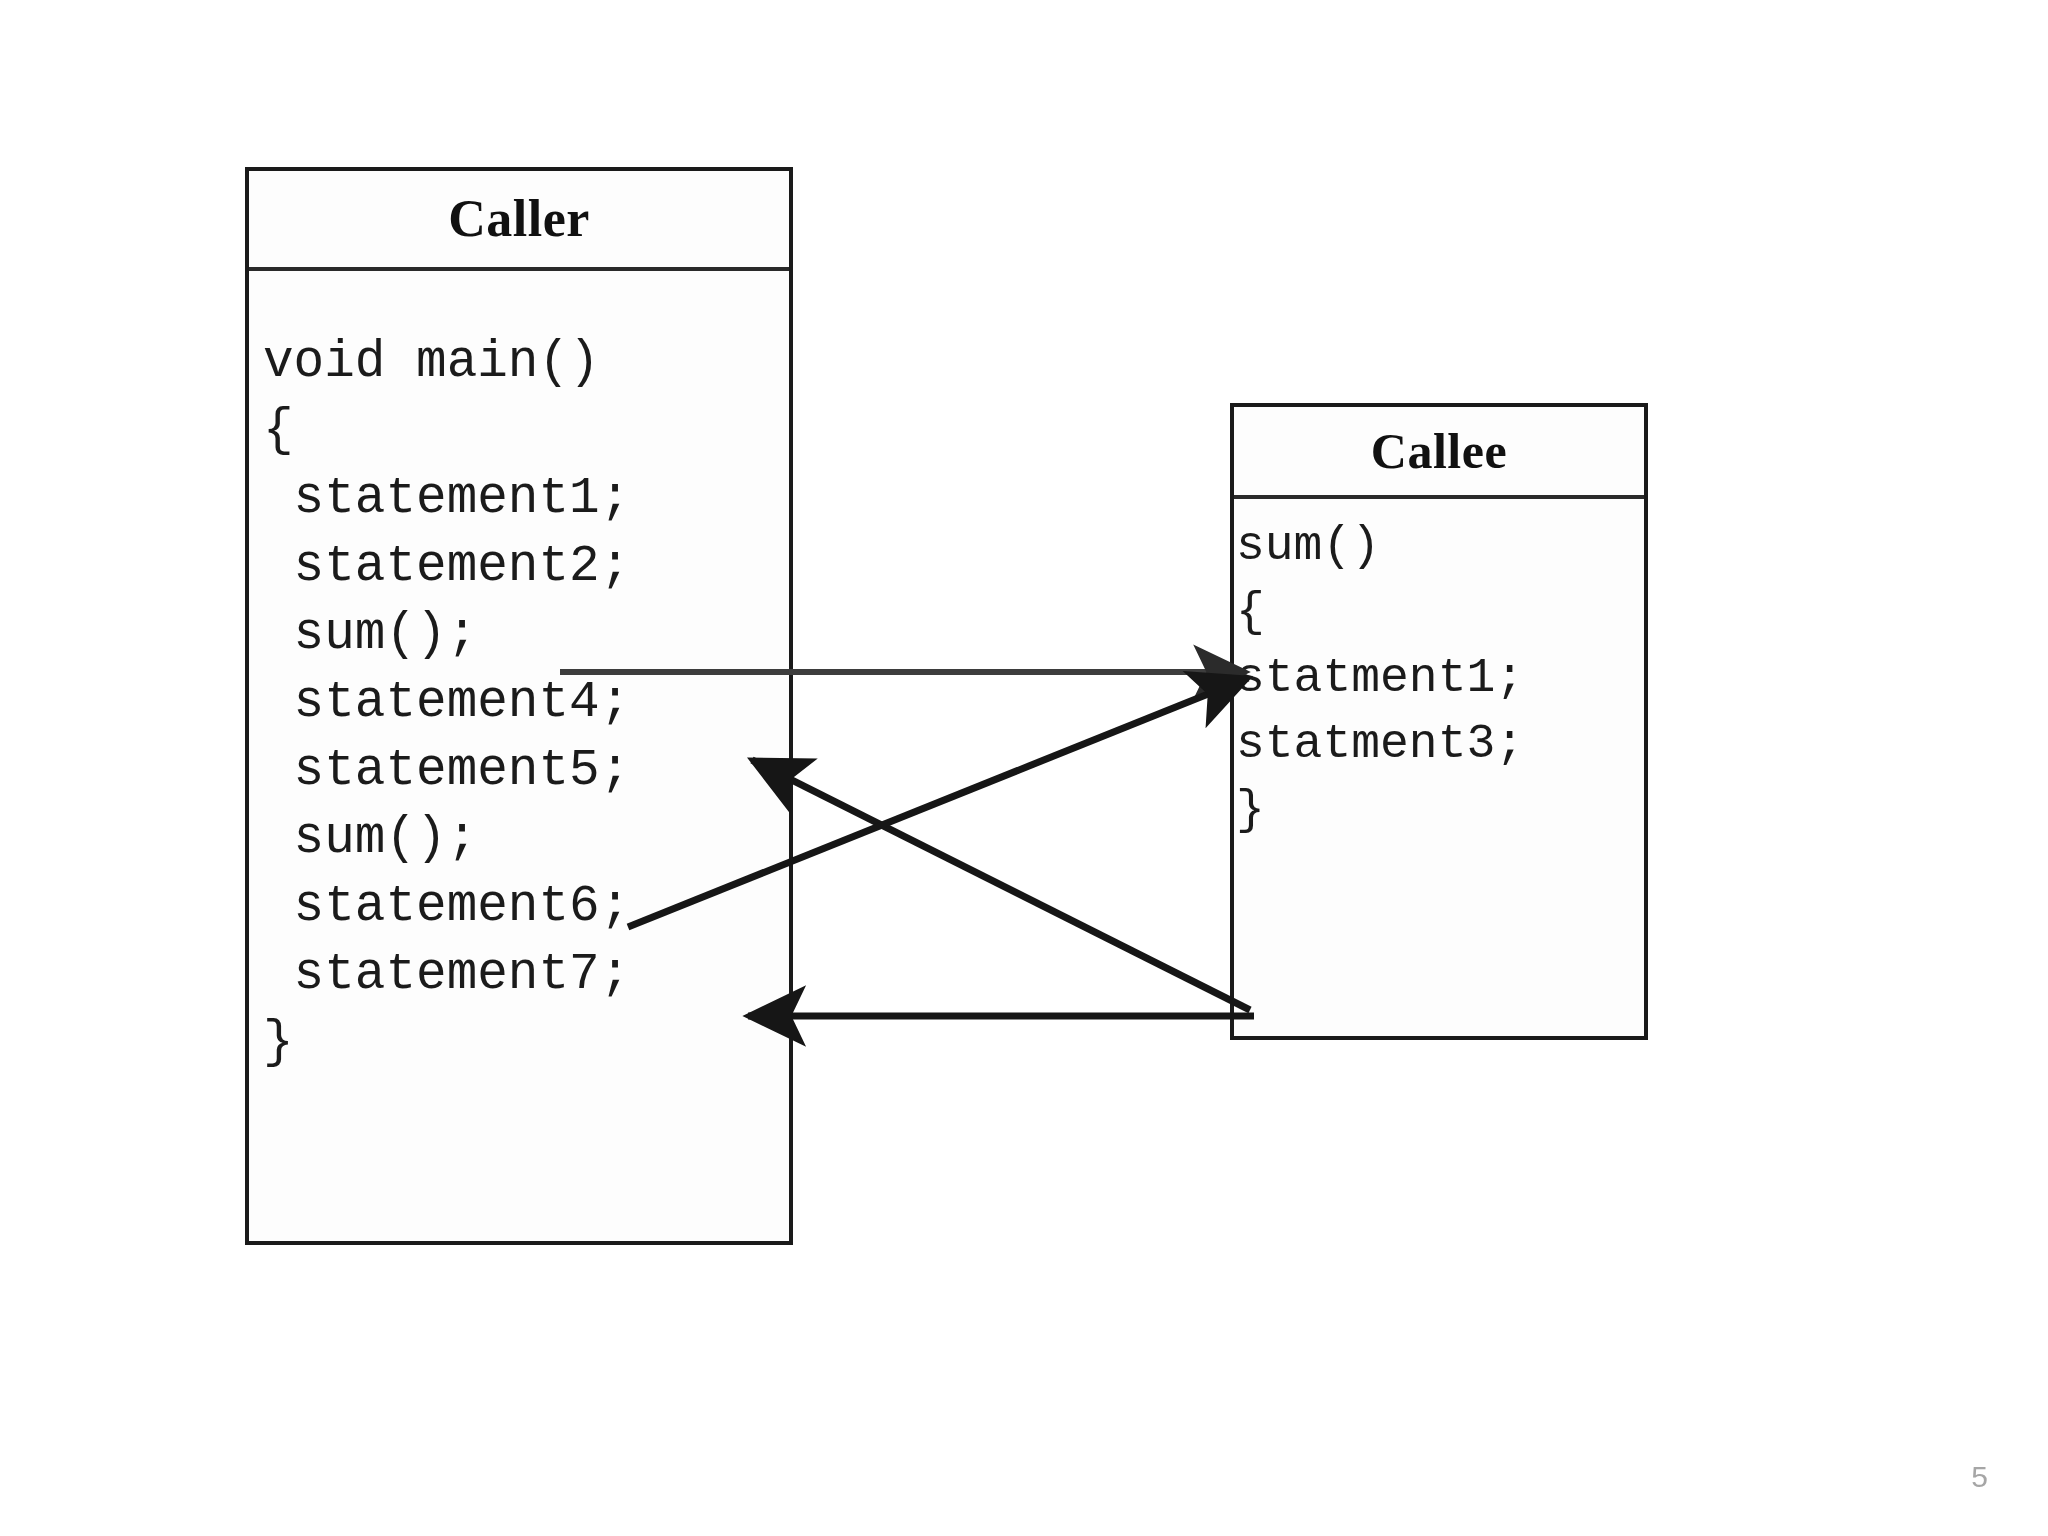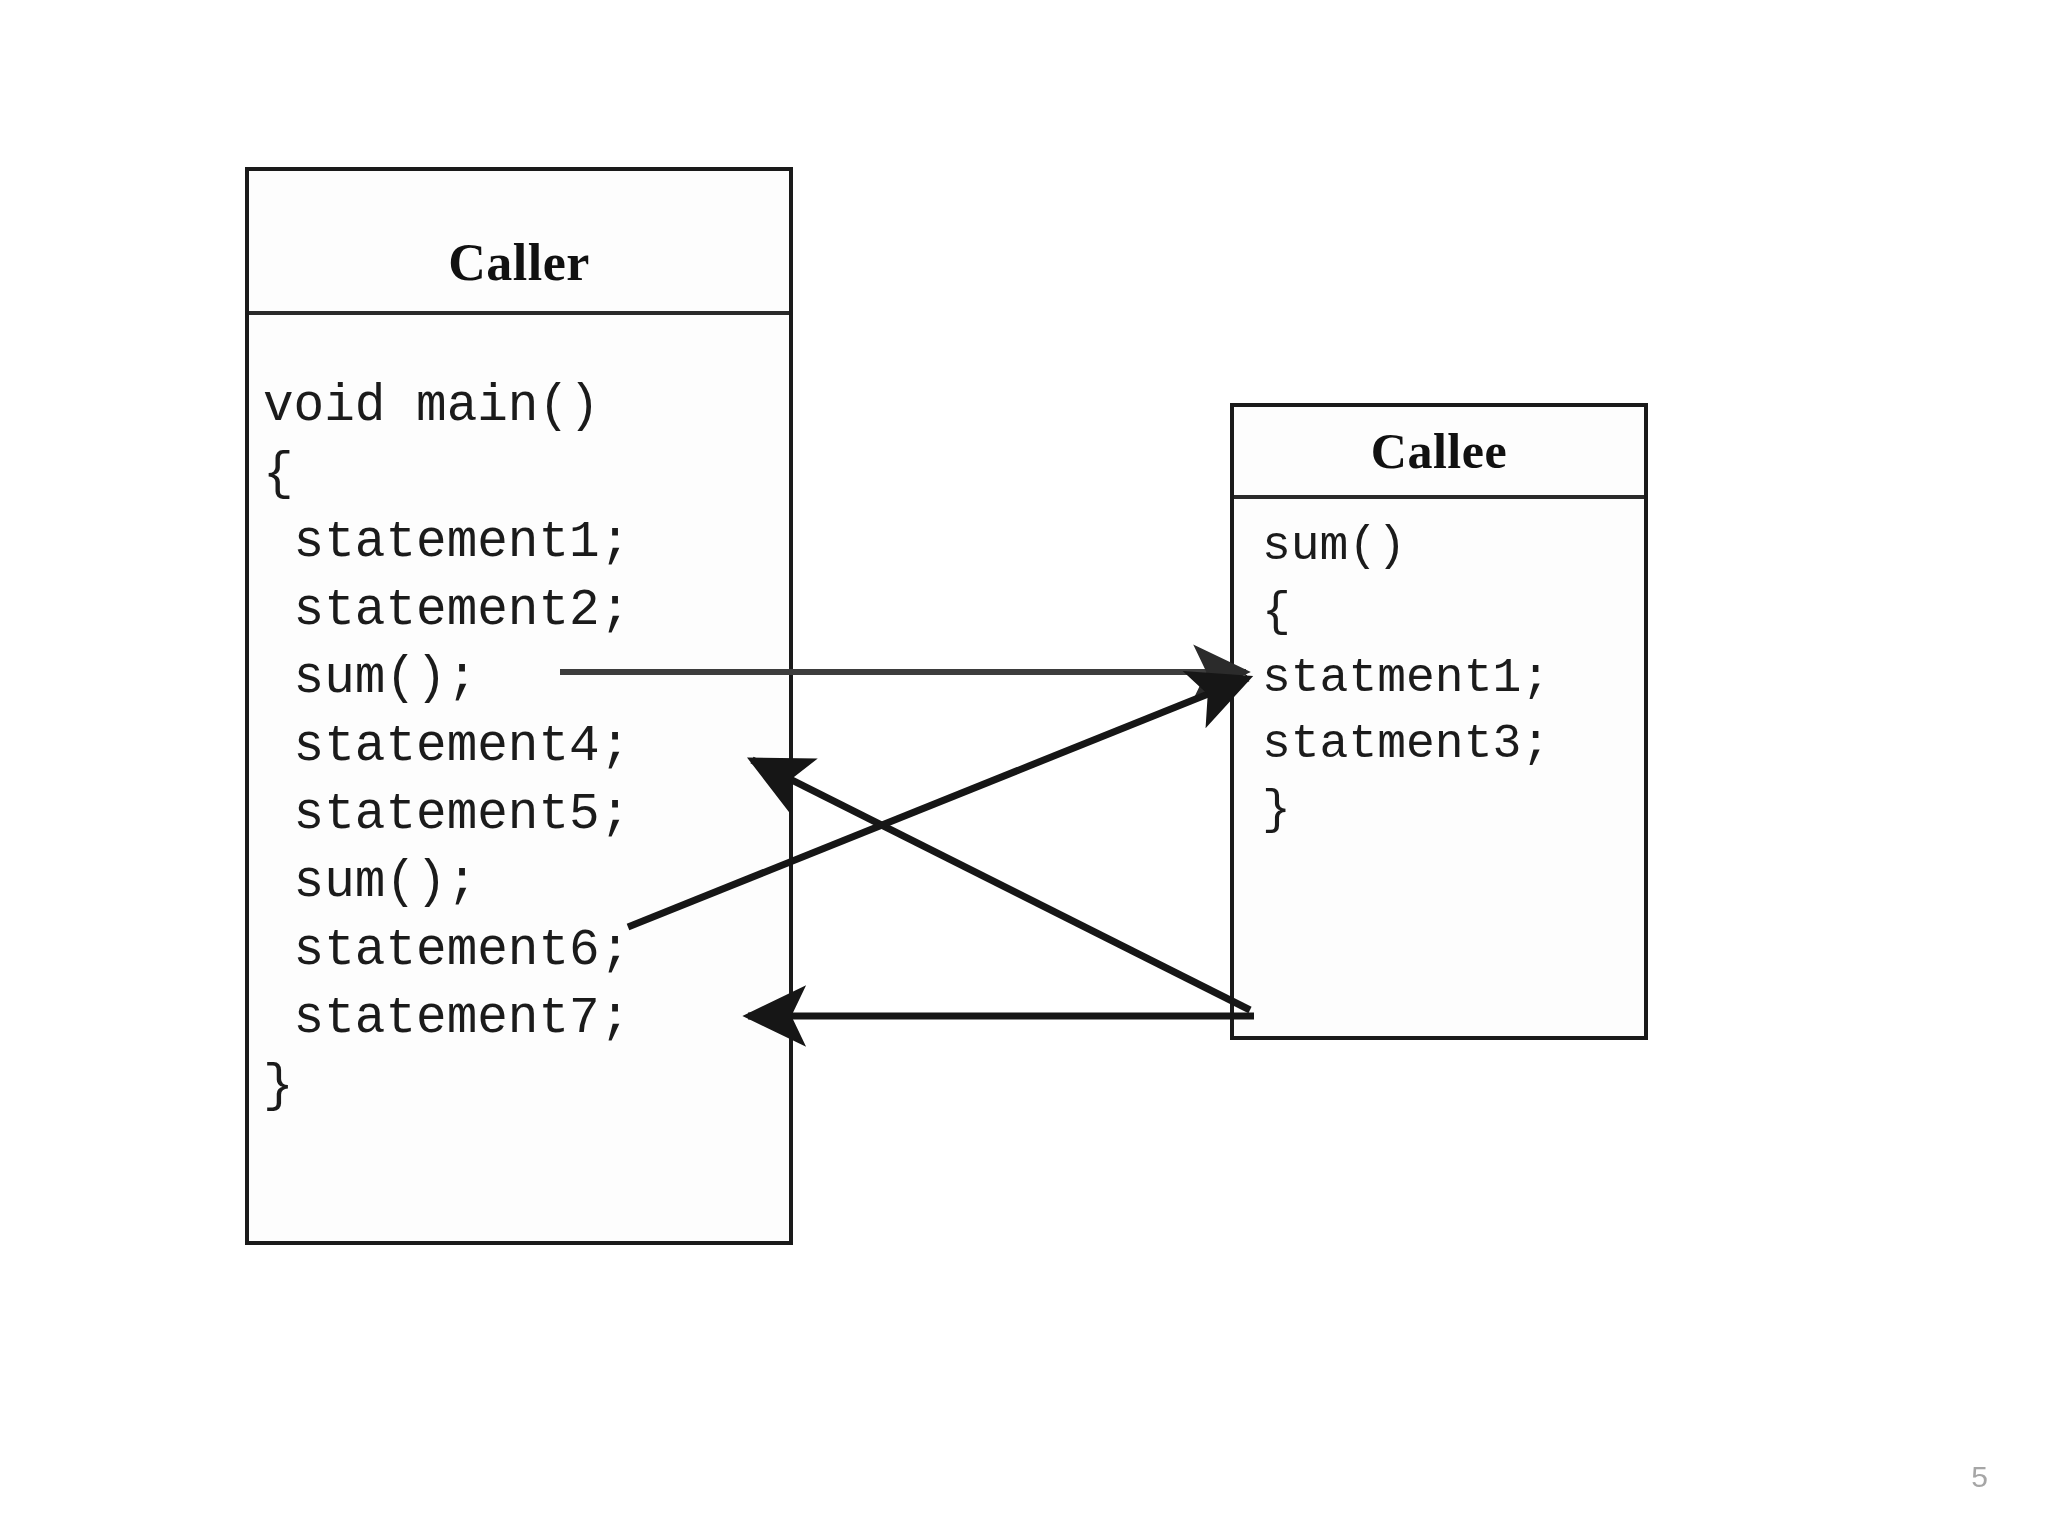--- a/index.html
+++ b/index.html
@@ -51,21 +51,20 @@
   #caller-box {
     left: 245px;
     top: 167px;
     width: 548px;
     height: 1078px;
   }
   #caller-box .uml-header {
     height: 100px;
     line-height: 96px;
     font-size: 52px;
-    margin-top: 44px;
   }
   #caller-box .uml-body {
     padding: 18px 0 0 14px;
     font-size: 51px;
     margin-top: 40px;
   }
   #caller-box .code-line {
     height: 68px;
     line-height: 68px;
   }
@@ -76,21 +75,21 @@
     top: 403px;
     width: 418px;
     height: 637px;
   }
   #callee-box .uml-header {
     height: 92px;
     line-height: 88px;
     font-size: 50px;
   }
   #callee-box .uml-body {
-    padding: 14px 0 0 28px;
+    padding: 14px 0 0 2px;
     font-size: 48px;
   }
   #callee-box .code-line {
     height: 66px;
     line-height: 66px;
   }
 
   
   #arrow-layer {
     position: absolute;

